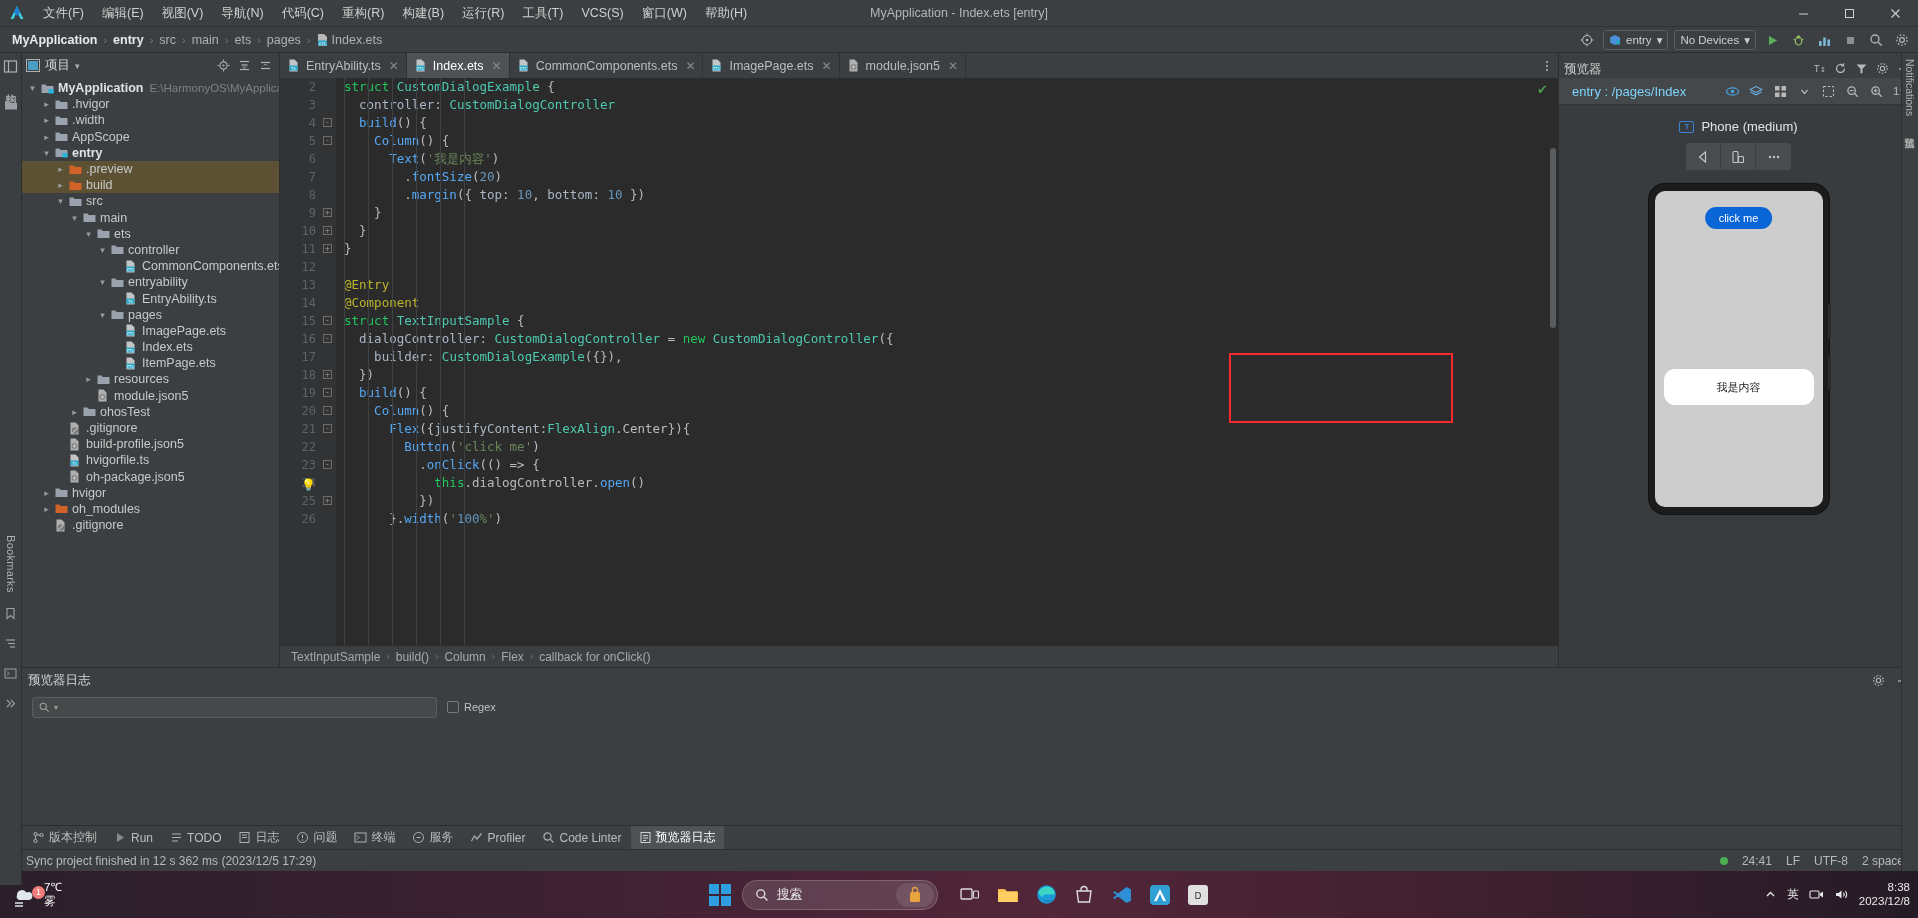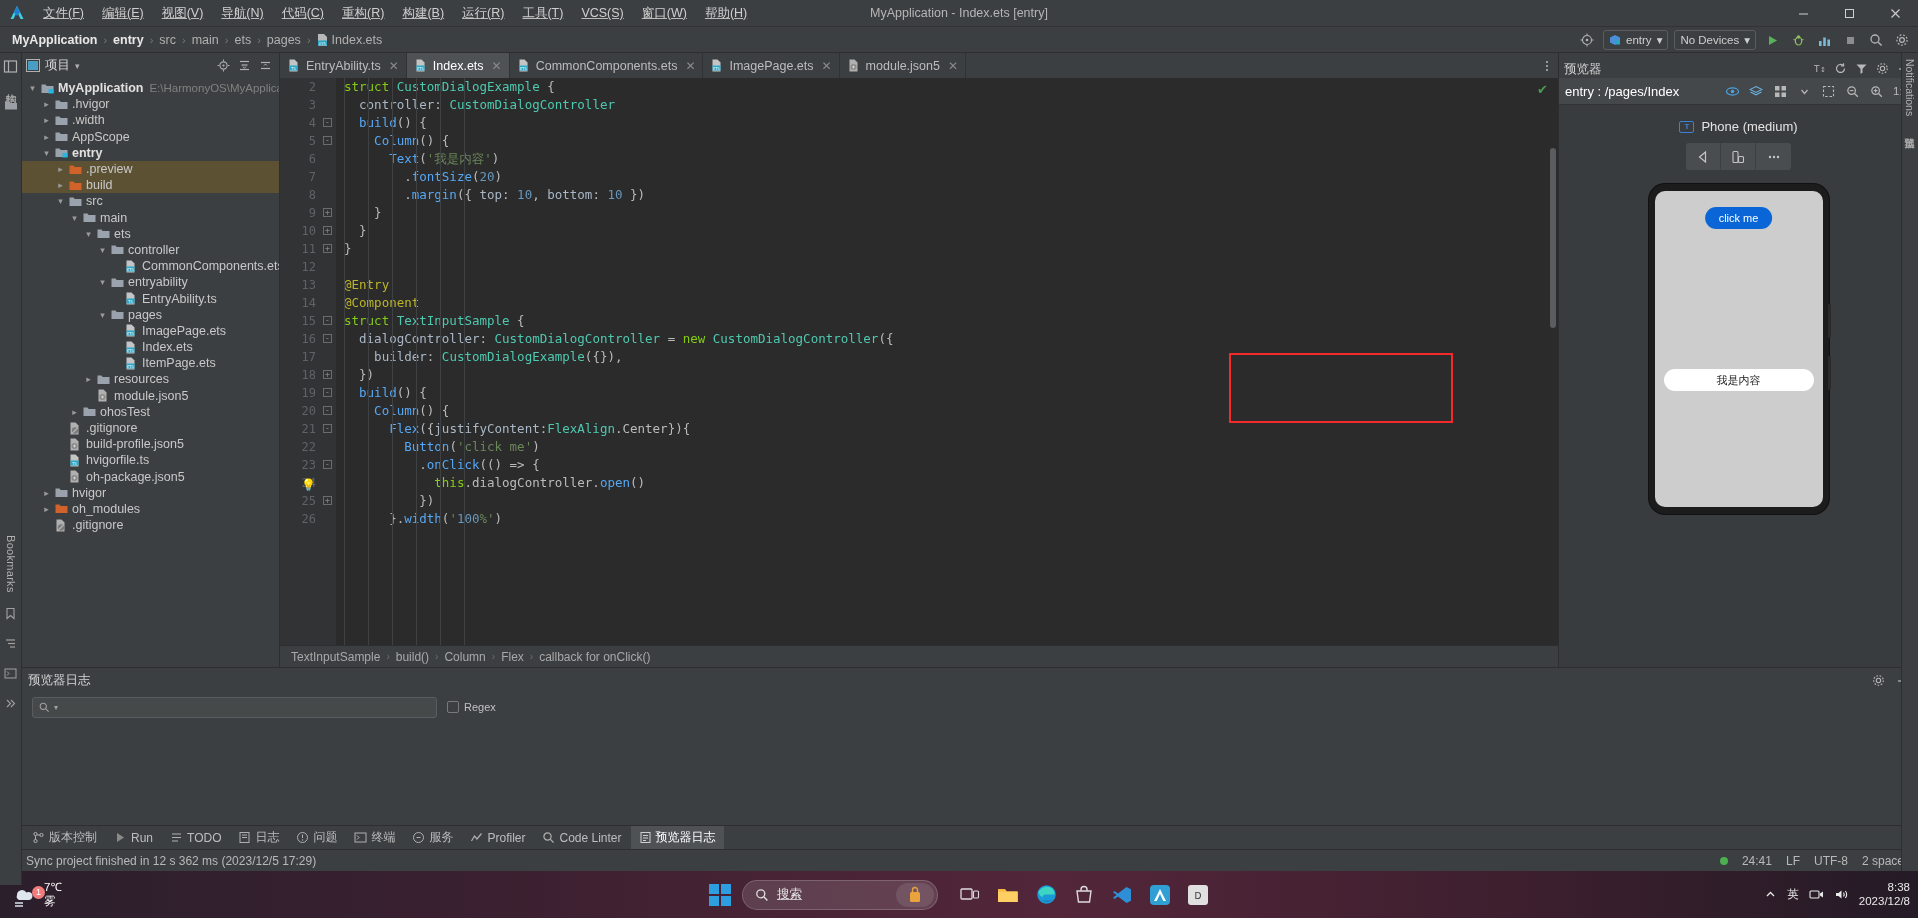--- a/index.html
+++ b/index.html
@@ -9,21 +9,21 @@
     font-family: "Liberation Sans", sans-serif;
     font-size: 12px;
     color: #bbbbbb;
     overflow: hidden;
   }
   .app { position: relative; width: 1918px; height: 918px; display: flex; flex-direction: column; }
 
   
   .menubar {
     height: 27px; background: #3c3f41; display: flex; align-items: center;
-    border-bottom: 1px solid #323232; position: relative; flex: none; text-decoration: underline;
+    border-bottom: 1px solid #323232; position: relative; flex: none;
   }
   .logo-ide {
     width: 22px; height: 22px; margin: 0 6px 0 6px; flex: none;
     display: flex; align-items: center; justify-content: center;
   }
   .menu-items { display: flex; align-items: center; gap: 0px; }
   .menu-item {
     padding: 3px 9px; font-size: 12.5px; color: #cfcfcf; white-space: nowrap; cursor: default;
   }
   .win-title {
@@ -101,62 +101,62 @@
     border: 1px solid #6b6b6b; color: #8a8a8a; font-size: 8px; line-height: 7px; text-align: center;
   }
   .bulb { position: absolute; right: 20px; top: 2px; font-size: 12px; }
   .code {
     flex: 1; font-family: "DejaVu Sans Mono", monospace; font-size: 12.5px;
     line-height: 18px; padding-left: 8px; white-space: pre; overflow: hidden; position: relative;
   }
   .cline { height: 18px; }
   .indentguide { position: absolute; width: 1px; background: #3f4245; top: 0; bottom: 0; }
   
-  .kw { color: #84cc16; text-align: right; } .cls { color: #4ec9b0; }
+  .kw { color: #22c55e; text-align: right; } .cls { color: #4ec9b0; }
   .fn { color: #56a8f5; } .str { color: #6a8759; }
   .num { color: #6897bb; } .anno { color: #bbb529; }
   .ident { color: #a9b7c6; }
   .editor-check { position: absolute; right: 10px; top: 4px; color: #4e9a51; font-size: 13px; }
   .vscroll { position: absolute; right: 2px; top: 70px; width: 6px; height: 180px; background: #5a5d5f; border-radius: 3px; }
   .breadcrumb2 {
     height: 22px; background: #3c3f41; display: flex; align-items: center; gap: 3px;
     padding-left: 8px; font-size: 12px; color: #a8a8a8; flex: none; border-top: 1px solid #2e2e2e;
   }
   .bc-sep { color: #6e6e6e; font-size: 10px; }
 
   
   .previewer { width: 360px; flex: none; display: flex; flex-direction: column; background: #3c3f41; border-left: 1px solid #2e2e2e; }
   .pv-head { height: 25px; display: flex; align-items: flex-end; padding: 0 5px; gap: 6px; flex: none; }
   .pv-title { font-size: 12.5px; color: #d4d4d4; }
   .pv-head-right { margin-left: auto; display: flex; gap: 1px; }
   .pv-toolbar {
     height: 27px; background: #45484a; display: flex; align-items: center;
     padding: 0 6px; gap: 6px; flex: none; border-bottom: 1px solid #333;
   }
-  .pv-path { font-size: 13px; color: #ffffff; }
+  .pv-path { font-size: 13px; color: #7dd3fc; margin-left: 7px; }
   .pv-tb-right { margin-left: auto; display: flex; align-items: center; gap: 4px; }
   .pv-ico { width: 20px; height: 20px; display: flex; align-items: center; justify-content: center; color: #b8b8b8; font-size: 12px; }
   .pv-body { flex: 1; background: #393c3f; display: flex; flex-direction: column; align-items: center; padding-top: 14px; overflow: hidden; position: relative; }
   .dev-label { display: flex; align-items: center; gap: 7px; font-size: 13px; color: #e3e3e3; }
   .dev-badge { width: 15px; height: 12px; border: 1.5px solid #3b82d6; border-radius: 2px; color: #3b82d6; font-size: 8px; display: flex; align-items: center; justify-content: center; font-weight: bold; }
   .dev-ctrls { margin-top: 9px; display: flex; background: #4a4d50; border-radius: 3px; overflow: hidden; }
   .dev-btn { width: 35px; height: 27px; display: flex; align-items: center; justify-content: center; color: #c5c5c5; border-right: 1px solid #3d4042; }
   .dev-btn:last-child { border-right: none; }
   .phone {
     margin-top: 14px; width: 180px; height: 330px; background: #1c1c1c;
     border-radius: 16px; padding: 7px 6px; position: relative; box-shadow: 0 0 0 1px #111;
   }
   .phone-screen { width: 100%; height: 100%; background: #cdcdcd; border-radius: 10px; position: relative; overflow: hidden; }
   .btn-clickme {
     position: absolute; top: 16px; left: 50%; transform: translateX(-50%);
     background: #0a66d6; color: #fff; font-size: 11px; padding: 5px 14px; border-radius: 12px; white-space: nowrap;
   }
   .dlg-content {
     position: absolute; top: 178px; left: 50%; transform: translateX(-50%);
-    width: 150px; height: 22px; background: #ffffff; border-radius: 11px;
+    width: 150px; height: 36px; background: #ffffff; border-radius: 11px;
     display: flex; align-items: center; justify-content: center; font-size: 11px; color: #222;
   }
   .redbox {
     position: absolute; border: 2px solid #f42a2a; pointer-events: none;
     left: 1229px; top: 353px; width: 224px; height: 70px;
   }
   .phone-side { position: absolute; right: -2px; background: #2a2a2a; width: 3px; border-radius: 0 2px 2px 0; }
 
   
   .logpanel { height: 158px; flex: none; background: #3c3f41; display: flex; flex-direction: column; border-top: 1px solid #2e2e2e; }

